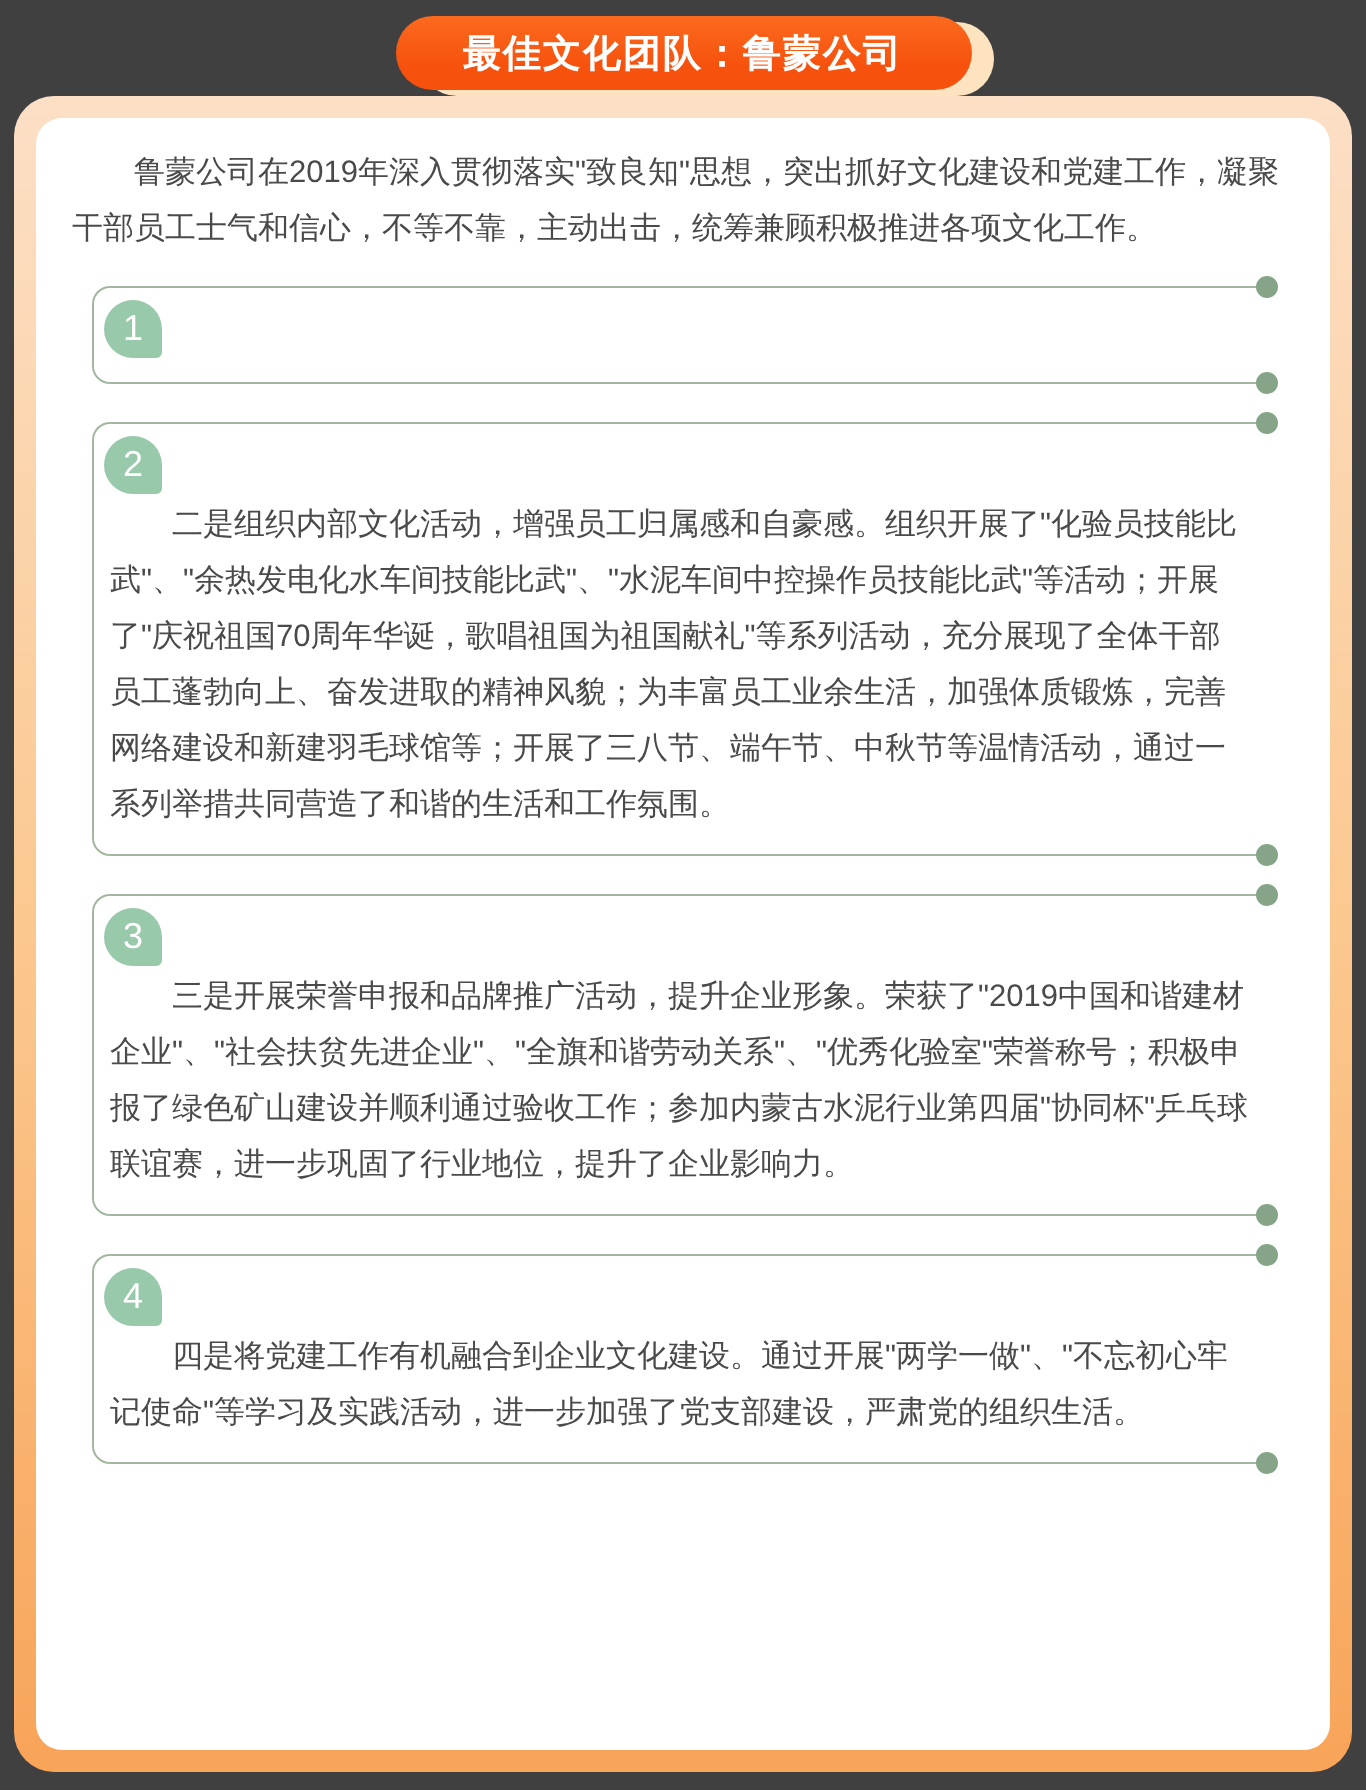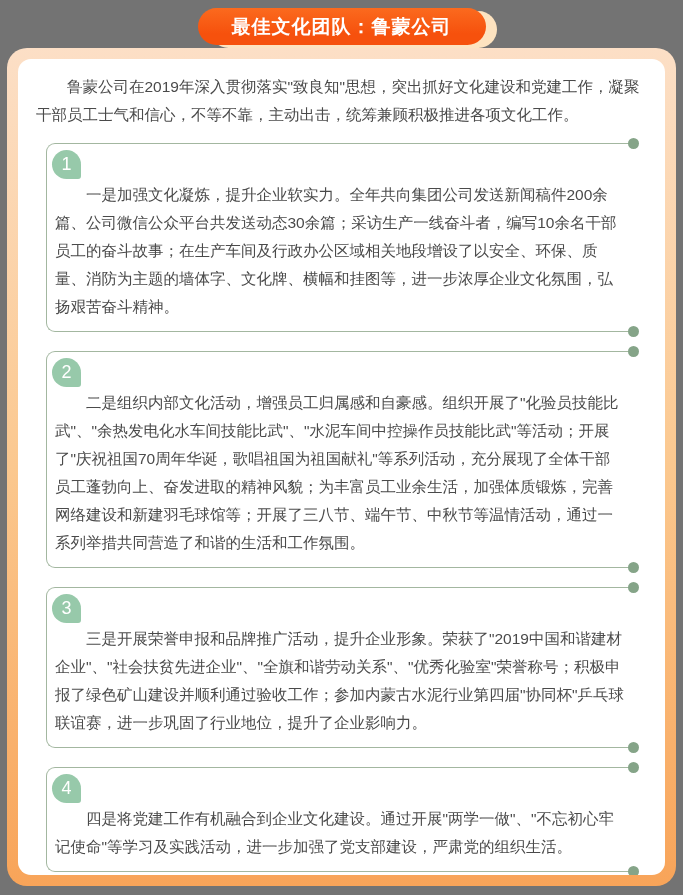--- a/index.html
+++ b/index.html
@@ -14,21 +14,21 @@
     --num-green:#97c9aa;
     --text-color:#4a4a4a;
   }
   *{margin:0;padding:0;box-sizing:border-box;}
   html,body{background:#ffffff;}
   body{font-family:"Liberation Sans","DejaVu Sans",sans-serif;}
   .page{
     position:relative;
     width:683px;height:895px;
     margin:0 auto;
-    background:#737373;
+    background:#404040;
     overflow:hidden;
   }
   
   .badge-wrap{
     position:absolute;top:8px;left:0;right:0;
     height:38px;
     display:flex;justify-content:center;
     z-index:3;
   }
   .badge-rel{position:relative;}
@@ -118,21 +118,20 @@
 
   <div class="frame">
     <div class="frame-inner">
 
       <p class="intro">鲁蒙公司在2019年深入贯彻落实"致良知"思想，突出抓好文化建设和党建工作，凝聚干部员工士气和信心，不等不靠，主动出击，统筹兼顾积极推进各项文化工作。</p>
 
       <section class="card">
         <span class="dot dot-top"></span>
         <span class="dot dot-bottom"></span>
         <div class="num">1</div>
-        <p class="para">一是加强文化凝炼，提升企业软实力。全年共向集团公司发送新闻稿件200余篇、公司微信公众平台共发送动态30余篇；采访生产一线奋斗者，编写10余名干部员工的奋斗故事；在生产车间及行政办公区域相关地段增设了以安全、环保、质量、消防为主题的墙体字、文化牌、横幅和挂图等，进一步浓厚企业文化氛围，弘扬艰苦奋斗精神。</p>
       </section>
 
       <section class="card">
         <span class="dot dot-top"></span>
         <span class="dot dot-bottom"></span>
         <div class="num">2</div>
         <p class="para">二是组织内部文化活动，增强员工归属感和自豪感。组织开展了"化验员技能比武"、"余热发电化水车间技能比武"、"水泥车间中控操作员技能比武"等活动；开展了"庆祝祖国70周年华诞，歌唱祖国为祖国献礼"等系列活动，充分展现了全体干部员工蓬勃向上、奋发进取的精神风貌；为丰富员工业余生活，加强体质锻炼，完善网络建设和新建羽毛球馆等；开展了三八节、端午节、中秋节等温情活动，通过一系列举措共同营造了和谐的生活和工作氛围。</p>
       </section>
 
       <section class="card">

